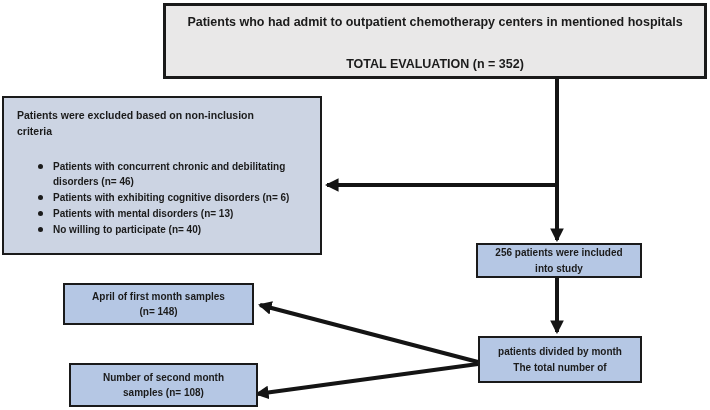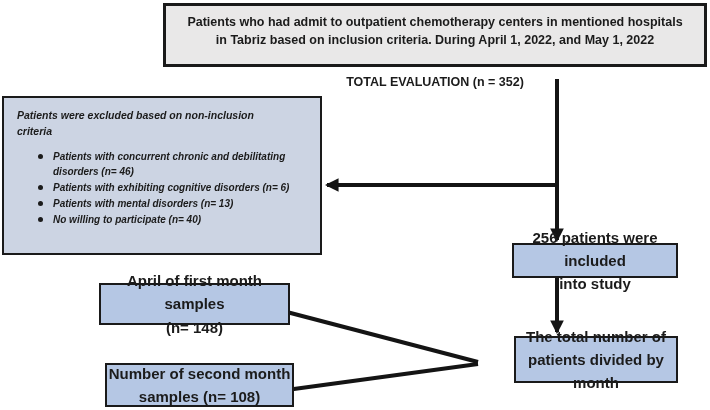--- a/index.html
+++ b/index.html
@@ -26,61 +26,60 @@
     position:absolute;left:0;top:0;width:710px;height:410px;
     pointer-events:none;
   }
   .box{
     position:absolute;
     border:2px solid var(--border);
     font-weight:bold;
     color:var(--text);
   }
   .box-top{
-    left:163px;top:3px;width:544px;height:64px;
+    left:163px;top:3px;width:544px;height:76px;
     background:var(--gray-fill);
     border-width:3px;
     text-align:center;
     font-size:12.5px;line-height:1.42;
     padding-top:8px;
   }
   .box-top .total-line{margin-top:24px;}
   .box-exclusion{
     left:2px;top:96px;width:320px;height:159px;
     background:var(--excl-fill);
     font-size:10.5px;line-height:1.5;
     padding:10px 8px 0 13px;
     text-align:left;
-    font-style:italic;
   }
   .box-exclusion .excl-header{max-width:252px;}
   .box-exclusion ul{
     list-style:none;
-    margin-top:9px;
+    margin-top:19px;
     padding-left:21px;
     font-size:10px;
     line-height:1.5;
   }
   .box-exclusion li{
     position:relative;
     padding-left:15px;
     max-width:268px;
     margin-bottom:1px;
   }
   .box-exclusion li .bullet-dot{
     position:absolute;left:0;top:5px;
     width:5px;height:5px;border-radius:50%;
     background:var(--text);
   }
   .box-blue{
     background:var(--blue-fill);
     display:flex;flex-direction:column;
     align-items:center;justify-content:center;
     text-align:center;
-    font-size:15px;line-height:1.55;margin-left:36px;
+    font-size:10px;line-height:1.55;
   }
   .box-included{left:476px;top:243px;width:166px;height:35px;}
   .box-total{left:478px;top:336px;width:164px;height:47px;}
   .box-first{left:63px;top:283px;width:191px;height:42px;}
   .box-second{left:69px;top:363px;width:189px;height:44px;}
 </style>
 </head>
 <body>
 
 <div class="canvas">
@@ -93,21 +92,20 @@
     </defs>
     <line x1="557" y1="79" x2="557" y2="240" stroke="#141414" stroke-width="4" marker-end="url(#ah)"></line>
     <line x1="557" y1="185" x2="327" y2="185" stroke="#141414" stroke-width="4" marker-end="url(#ah)"></line>
     <line x1="557" y1="278" x2="557" y2="332" stroke="#141414" stroke-width="4" marker-end="url(#ah)"></line>
     <line x1="478" y1="362" x2="260" y2="305" stroke="#141414" stroke-width="4" marker-end="url(#ah)"></line>
     <line x1="478" y1="364" x2="257" y2="394" stroke="#141414" stroke-width="4" marker-end="url(#ah)"></line>
   </svg>
 
   <div class="box box-top">
     <div>Patients who had admit to outpatient chemotherapy centers in mentioned hospitals</div>
-    <div>in Tabriz based on inclusion criteria. During April 1, 2022, and May 1, 2022</div>
     <div class="total-line">TOTAL EVALUATION (n = 352)</div>
   </div>
 
   <div class="box box-exclusion">
     <div class="excl-header">Patients were excluded based on non-inclusion criteria</div>
     <ul>
       <li>
         <span class="bullet-dot"></span>
         <span>Patients with concurrent chronic and debilitating disorders (n= 46)</span>
       </li>
@@ -125,22 +123,22 @@
       </li>
     </ul>
   </div>
 
   <div class="box box-blue box-included">
     <div>256 patients were included</div>
     <div>into study</div>
   </div>
 
   <div class="box box-blue box-total">
+    <div>patients divided by month</div>
     <div>The total number of</div>
-    <div>patients divided by month</div>
   </div>
 
   <div class="box box-blue box-first">
     <div>April of first month samples</div>
     <div>(n= 148)</div>
   </div>
 
   <div class="box box-blue box-second">
     <div>Number of second month</div>
     <div>samples (n= 108)</div>

